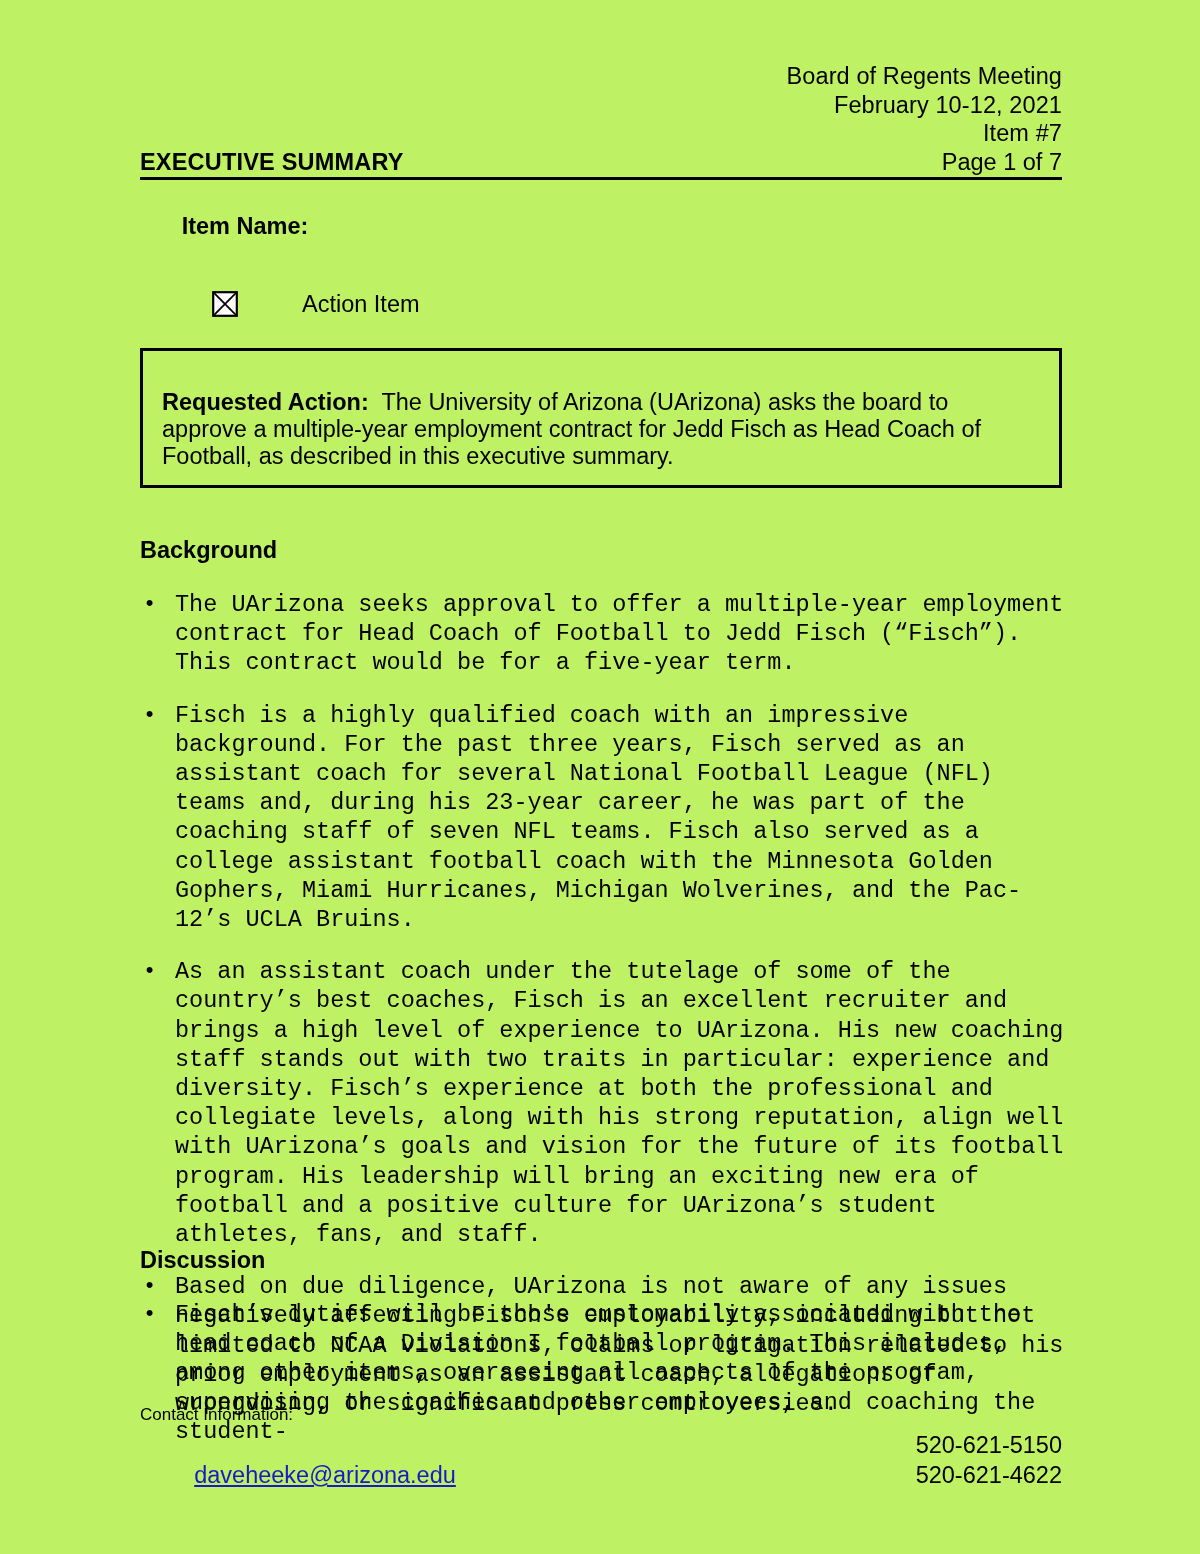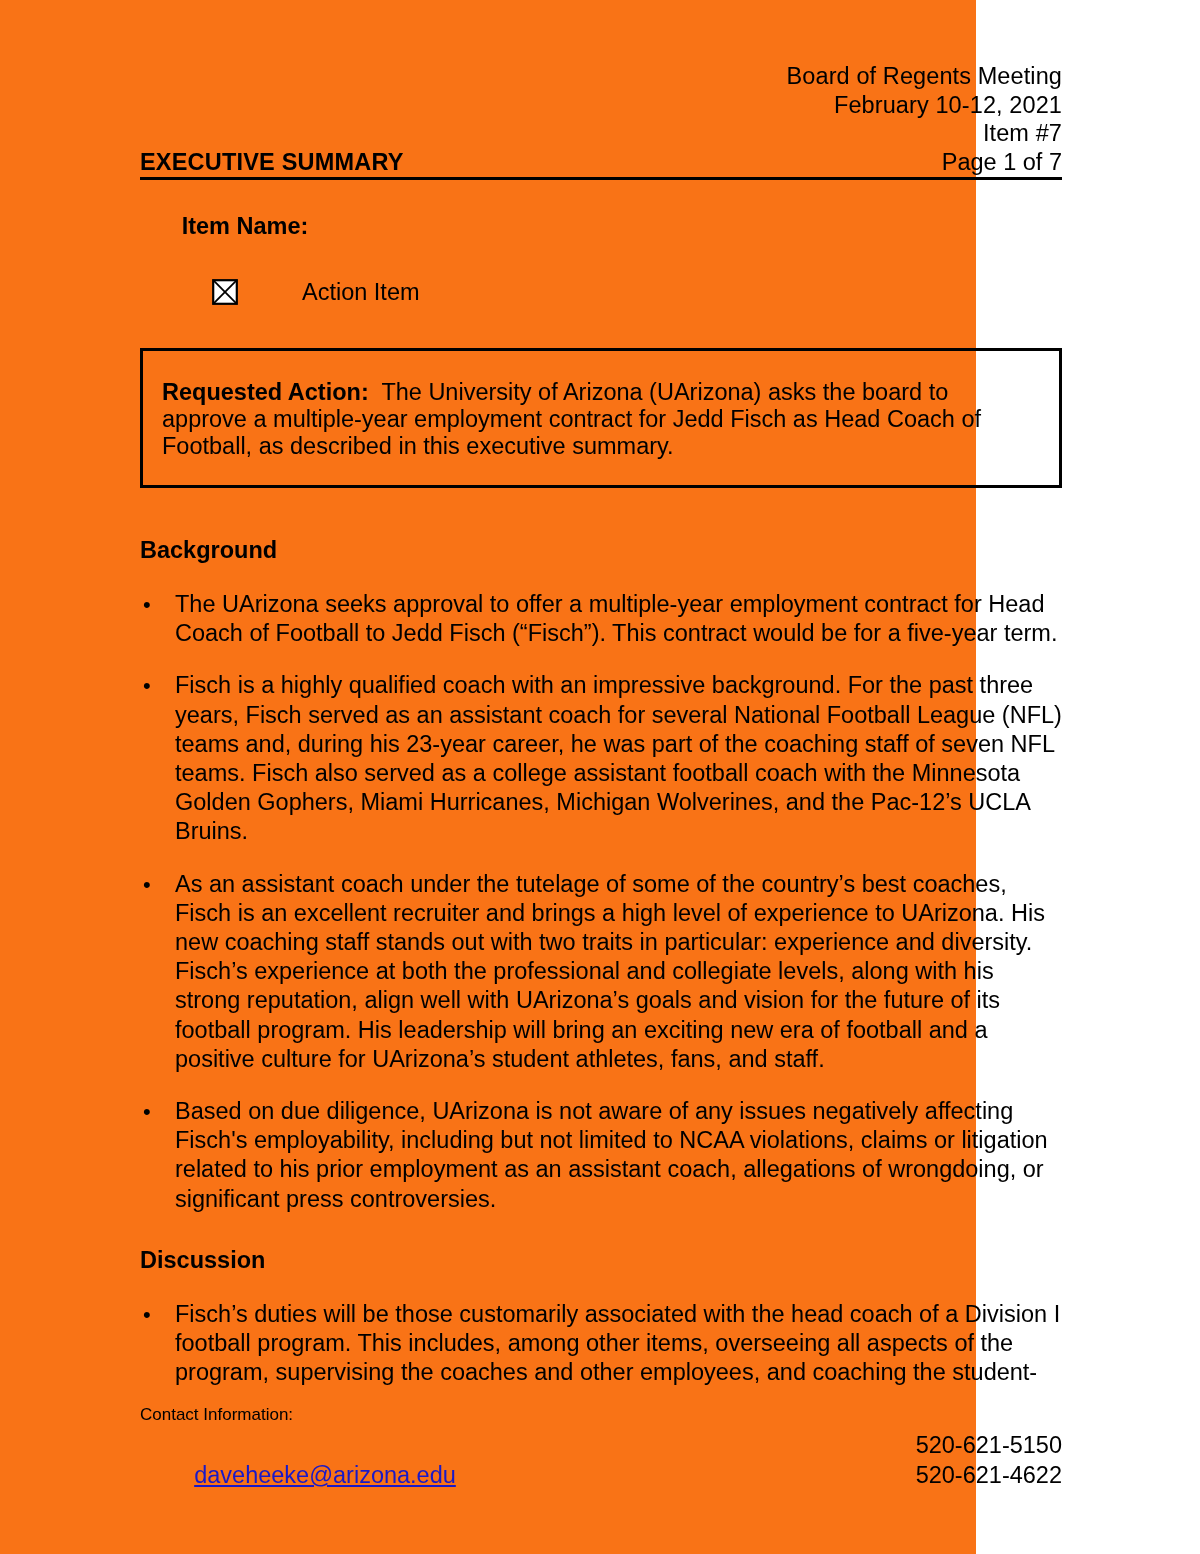--- a/index.html
+++ b/index.html
@@ -11,23 +11,23 @@
     width: 1200px;
     height: 1554px;
     font-family: "Liberation Sans", sans-serif;
     color: #000000;
     position: relative;
     overflow: hidden;
   }
   .page {
     position: absolute;
     left: 0; top: 0;
-    width: 976px;
+    width: 1200px;
     height: 1554px;
-    background: #f97316;
+    background: #bef264;
   }
 
   
   .header {
     position: absolute;
     left: 140px;
     top: 62px;
     width: 922px;
   }
   .header-right {
@@ -84,21 +84,21 @@
     font-size: 23.5px;
     font-weight: bold;
     line-height: 30px;
     width: 680px;
   }
 
   
   .action-row {
     position: absolute;
     left: 212px;
-    top: 278px;
+    top: 290px;
     display: flex;
     align-items: center;
   }
   .checkbox {
     width: 26px;
     height: 26px;
     flex: 0 0 26px;
     position: relative;
   }
   .checkbox svg { display: block; }
@@ -115,21 +115,21 @@
     left: 140px;
     top: 348px;
     width: 922px;
     height: 140px;
     border: 3px solid #000;
     box-sizing: border-box;
   }
   .req-inner {
     position: absolute;
     left: 19px;
-    top: 28px;
+    top: 38px;
     width: 875px;
     font-size: 23.5px;
     line-height: 27px;
   }
   .req-inner b { font-weight: bold; }
 
   
   .section-heading {
     position: absolute;
     left: 140px;
@@ -141,20 +141,21 @@
   #heading-discussion { top: 1246px; }
 
   
   .bullet-list {
     position: absolute;
     left: 140px;
     width: 925px;
     margin: 0;
     padding: 0;
     list-style: none;
+    font-family: Liberation Mono, monospace;
   }
   #background-bullets { top: 590px; }
   #discussion-bullets { top: 1300px; }
   .bullet-item {
     position: relative;
     padding-left: 35px;
     font-size: 23.5px;
     line-height: 29.2px;
     margin-bottom: 23px;
   }

